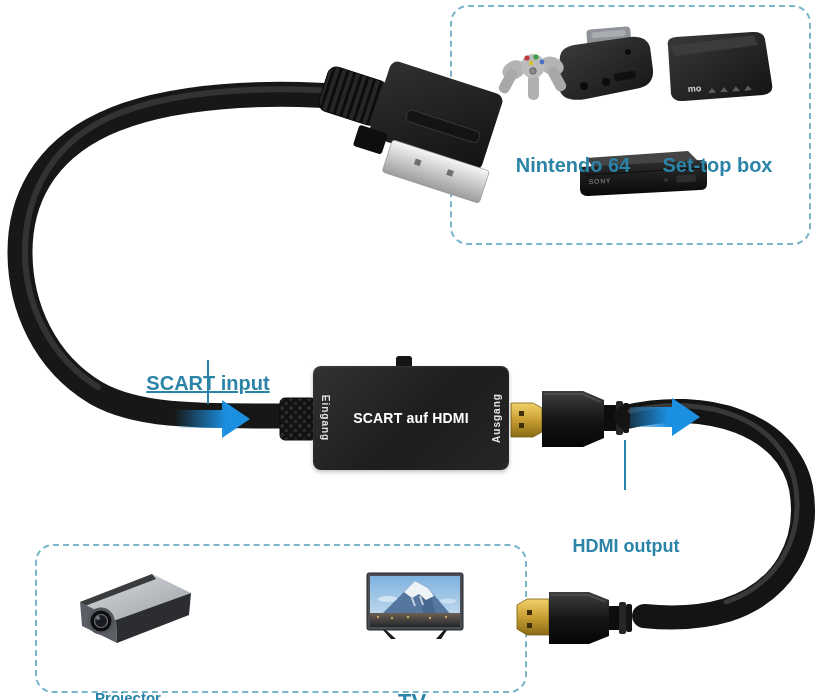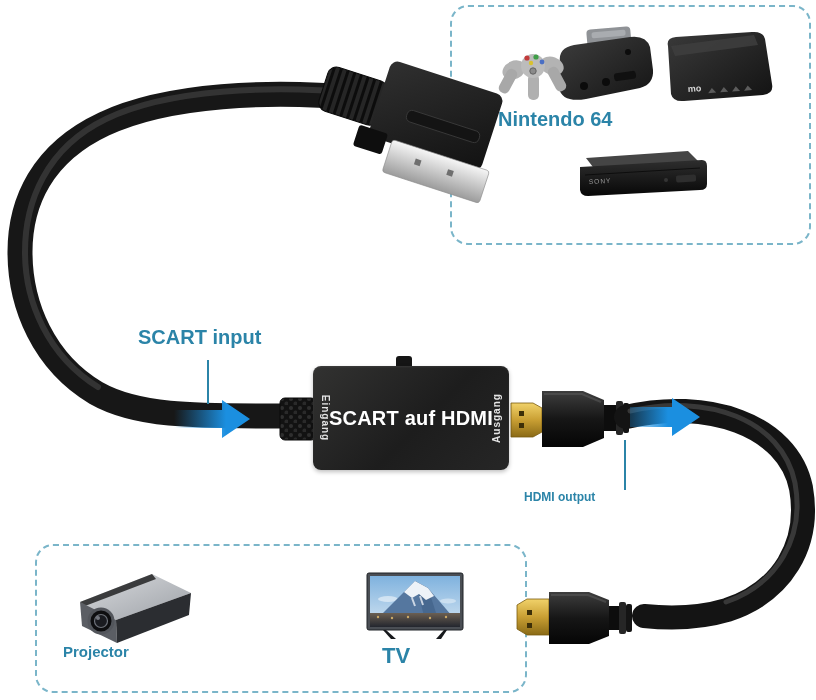--- a/index.html
+++ b/index.html
@@ -2,35 +2,35 @@
 <html><head>
 <meta charset="utf-8">
 <style>
   html,body{margin:0;padding:0;background:#ffffff;}
   .stage{position:relative;width:816px;height:700px;background:#ffffff;overflow:hidden;
          font-family:"Liberation Sans",sans-serif;}
   .dashed-box{position:absolute;border:2px dashed #7ab5c9;border-radius:18px;}
   .box-sources{left:450px;top:5px;width:357px;height:236px;}
   .box-displays{left:35px;top:544px;width:488px;height:145px;}
   svg.art{position:absolute;left:0;top:0;}
-  .lbl{position:absolute;color:#2b84a8;font-weight:700;line-height:1.1;}
+  .lbl{position:absolute;color:#2b84a8;font-weight:700;text-align:center;line-height:1.1;margin-top:46px;}
   .lbl-nintendo{left:498px;top:108px;width:150px;font-size:20px;}
   .lbl-settop{left:650px;top:108px;width:135px;font-size:20px;}
   .lbl-dvd{left:578px;top:202px;width:135px;font-size:21px;}
-  .lbl-scart{left:138px;top:326px;width:140px;font-size:20px;}
-  .lbl-hdmi{left:524px;top:491px;width:140px;font-size:12px;}
+  .lbl-scart{left:138px;top:326px;width:140px;font-size:20px;text-decoration:underline;}
+  .lbl-hdmi{left:556px;top:491px;width:140px;font-size:18px;}
   .lbl-projector{left:63px;top:644px;width:130px;font-size:15px;}
   .lbl-tv{left:382px;top:644px;width:60px;font-size:22px;}
   .conv-nub{position:absolute;left:396px;top:356px;width:16px;height:12px;background:#151515;
             border-radius:3px 3px 0 0;}
   .converter{position:absolute;left:313px;top:366px;width:196px;height:104px;border-radius:8px;
              background:linear-gradient(135deg,#323231 0%,#1d1d1d 55%,#262626 100%);
              box-shadow:inset 0 1px 2px rgba(255,255,255,.08), 0 2px 4px rgba(0,0,0,.25);
              display:flex;align-items:center;justify-content:center;}
-  .conv-title{color:#ffffff;font-size:20px;font-weight:700;letter-spacing:.2px;white-space:nowrap;}
+  .conv-title{color:#ffffff;font-size:14px;font-weight:700;letter-spacing:.2px;white-space:nowrap;}
   .vlabel{position:absolute;top:50%;color:#e3e3e3;font-size:10px;font-weight:700;letter-spacing:1px;
           writing-mode:vertical-rl;}
   .vlabel-left{left:7px;transform:translateY(-50%);}
   .vlabel-right{right:7px;transform:translateY(-50%) rotate(180deg);}
 </style>
 </head>
 <body>
 
 <div class="stage">
 
@@ -225,17 +225,18 @@
   </svg>
 
   <div class="conv-nub"></div>
   <div class="converter">
     <span class="vlabel vlabel-left">Eingang</span>
     <div class="conv-title">SCART auf HDMI</div>
     <span class="vlabel vlabel-right">Ausgang</span>
   </div>
 
   <div class="lbl lbl-nintendo">Nintendo 64</div>
+  <div class="lbl lbl-settop">Set-top box</div>
   <div class="lbl lbl-scart">SCART input</div>
   <div class="lbl lbl-hdmi">HDMI output</div>
   <div class="lbl lbl-projector">Projector</div>
   <div class="lbl lbl-tv">TV</div>
 </div>
 
 </body></html>

